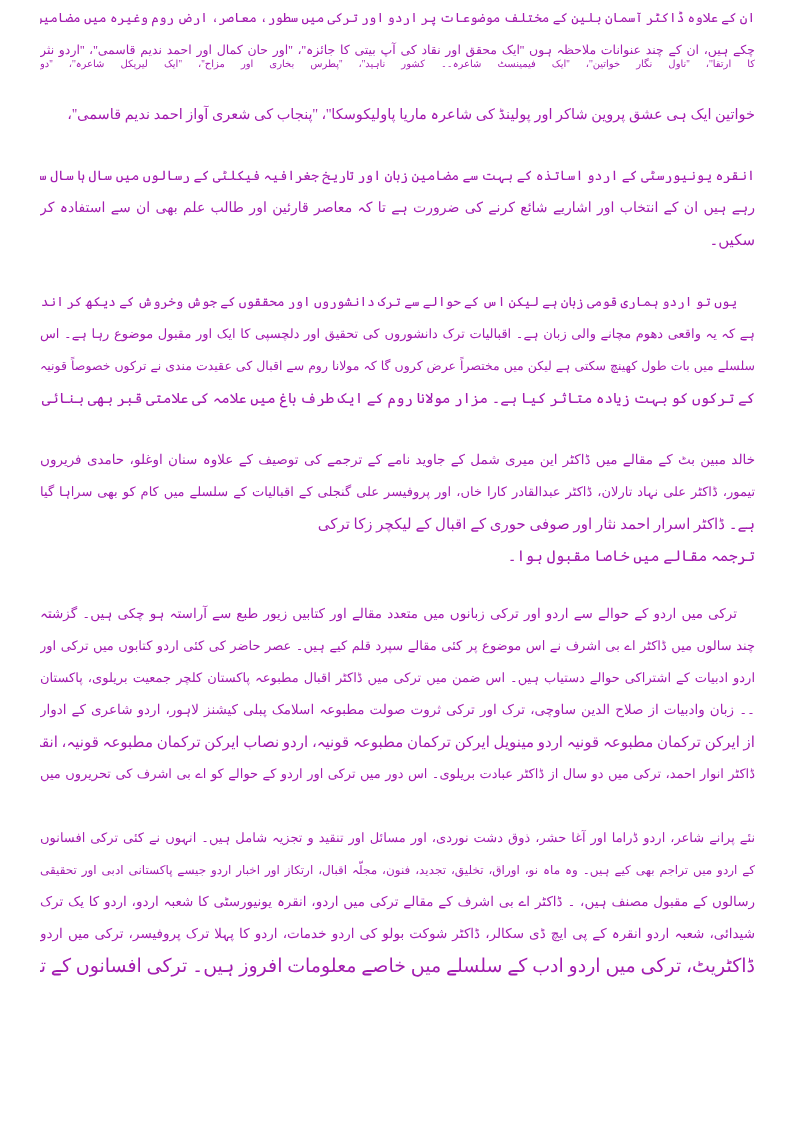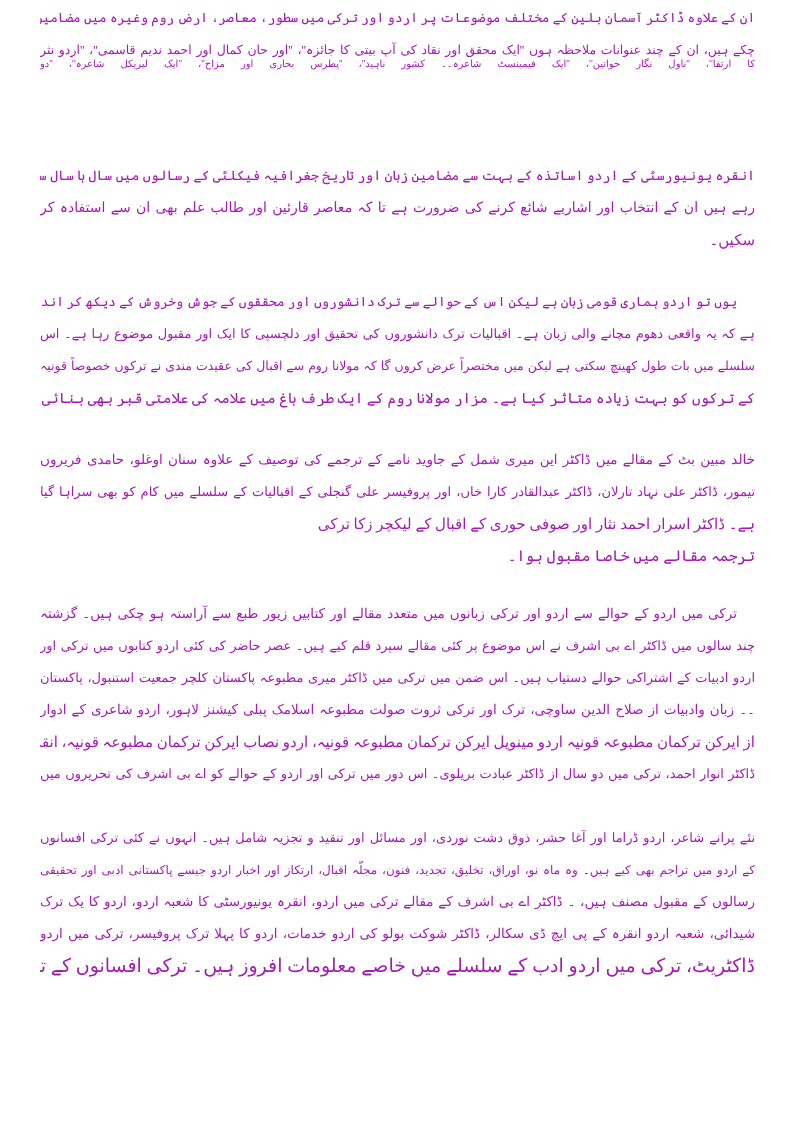--- a/index.html
+++ b/index.html
@@ -19,37 +19,38 @@
   .line.last { text-align-last: right; }
 </style>
 </head>
 <body>
 
 <div class="page">
 
   <div class="line" style="top: 2px; font-size: 13px;">ان کے علاوہ ڈاکٹر آسمان بلین کے مختلف موضوعات پر اردو اور ترکی میں سطور، معاصر، ارض روم وغیرہ میں مضامین شائع ہو</div>
   <div class="line" style="top: 34px; font-size: 12.5px;">چکے ہیں، ان کے چند عنوانات ملاحظہ ہوں ''ایک محقق اور نقاد کی آپ بیتی کا جائزہ''، ''اور حان کمال اور احمد ندیم قاسمی''، ''اردو نثر</div>
   <div class="line" style="top: 48px; font-size: 10px;">کا ارتقا''، ''ناول نگار خواتین''، ''ایک فیمینسٹ شاعرہ۔۔ کشور ناہید''، ''پطرس بخاری اور مزاح''، ''ایک لیریکل شاعرہ''، ''دو</div>
+  <div class="line last" style="top: 98px; font-size: 14.5px;">خواتین ایک ہی عشق پروین شاکر اور پولینڈ کی شاعرہ ماریا پاولیکوسکا''، ''پنجاب کی شعری آواز احمد ندیم قاسمی''،</div>
 
   <div class="line" style="top: 160px; font-size: 13.5px;">انقرہ یونیورسٹی کے اردو اساتذہ کے بہت سے مضامین زبان اور تاریخ جغرافیہ فیکلٹی کے رسالوں میں سال ہا سال سے طبع ہو</div>
   <div class="line" style="top: 192px; font-size: 14px;">رہے ہیں ان کے انتخاب اور اشاریے شائع کرنے کی ضرورت ہے تا کہ معاصر قارئین اور طالب علم بھی ان سے استفادہ کر</div>
   <div class="line last" style="top:224px">سکیں۔</div>
 
   <div class="line last" style="top: 286px; right: 18px; font-size: 13px;">یوں تو اردو ہماری قومی زبان ہے لیکن اس کے حوالے سے ترک دانشوروں اور محققوں کے جوش وخروش کے دیکھ کر اندازہ ہوتا</div>
   <div class="line" style="top: 318px; font-size: 13px;">ہے کہ یہ واقعی دھوم مچانے والی زبان ہے۔ اقبالیات ترک دانشوروں کی تحقیق اور دلچسپی کا ایک اور مقبول موضوع رہا ہے۔ اس</div>
   <div class="line" style="top: 350px; font-size: 12.5px;">سلسلے میں بات طول کھینچ سکتی ہے لیکن میں مختصراً عرض کروں گا کہ مولانا روم سے اقبال کی عقیدت مندی نے ترکوں خصوصاً قونیہ</div>
   <div class="line last" style="top: 382px; font-size: 14.5px;">کے ترکوں کو بہت زیادہ متاثر کیا ہے۔ مزار مولانا روم کے ایک طرف باغ میں علامہ کی علامتی قبر بھی بنائی گئی ہے</div>
   <div class="line" style="top: 444px; font-size: 13.5px;">خالد مبین بٹ کے مقالے میں ڈاکٹر این میری شمل کے جاوید نامے کے ترجمے کی توصیف کے علاوہ سنان اوغلو، حامدی فریروں</div>
   <div class="line" style="top: 476px; font-size: 13px;">تیمور، ڈاکٹر علی نہاد تارلان، ڈاکٹر عبدالقادر کارا خاں، اور پروفیسر علی گنجلی کے اقبالیات کے سلسلے میں کام کو بھی سراہا گیا</div>
   <div class="line last" style="top:508px">ہے۔ ڈاکٹر اسرار احمد نثار اور صوفی حوری کے اقبال کے لیکچر زکا ترکی</div>
   <div class="line last" style="top:540px">ترجمہ مقالے میں خاصا مقبول ہوا۔</div>
 
   <div class="line" style="top: 598px; right: 18px; font-size: 13.5px;">ترکی میں اردو کے حوالے سے اردو اور ترکی زبانوں میں متعدد مقالے اور کتابیں زیور طبع سے آراستہ ہو چکی ہیں۔ گزشتہ</div>
   <div class="line" style="top: 630px; font-size: 13px;">چند سالوں میں ڈاکٹر اے بی اشرف نے اس موضوع پر کئی مقالے سپرد قلم کیے ہیں۔ عصر حاضر کی کئی اردو کتابوں میں ترکی اور</div>
-  <div class="line" style="top: 662px; font-size: 13px;">اردو ادبیات کے اشتراکی حوالے دستیاب ہیں۔ اس ضمن میں ترکی میں ڈاکٹر میری مطبوعہ پاکستان کلچر جمعیت استنبول، پاکستان</div>
+  <div class="line" style="top: 662px; font-size: 13px;">اردو ادبیات کے اشتراکی حوالے دستیاب ہیں۔ اس ضمن میں ترکی میں ڈاکٹر اقبال مطبوعہ پاکستان کلچر جمعیت بریلوی، پاکستان</div>
   <div class="line" style="top: 694px; font-size: 13.5px;">۔۔ زبان وادبیات از صلاح الدین ساوچی، ترک اور ترکی ثروت صولت مطبوعہ اسلامک پبلی کیشنز لاہور، اردو شاعری کے ادوار</div>
   <div class="line" style="top: 726px; font-size: 15px;">از ایرکن ترکمان مطبوعہ قونیہ اردو مینویل ایرکن ترکمان مطبوعہ قونیہ، اردو نصاب ایرکن ترکمان مطبوعہ قونیہ، انقرہ اردو سیمینار مرتبہ</div>
   <div class="line" style="top: 758px; font-size: 13px;">ڈاکٹر انوار احمد، ترکی میں دو سال از ڈاکٹر عبادت بریلوی۔ اس دور میں ترکی اور اردو کے حوالے کو اے بی اشرف کی تحریروں میں</div>
   <div class="line" style="top: 822px; font-size: 13px;">نئے پرانے شاعر، اردو ڈراما اور آغا حشر، ذوق دشت نوردی، اور مسائل اور تنقید و تجزیہ شامل ہیں۔ انہوں نے کئی ترکی افسانوں</div>
   <div class="line" style="top: 854px; font-size: 12px;">کے اردو میں تراجم بھی کیے ہیں۔ وہ ماہ نو، اوراق، تخلیق، تجدید، فنون، مجلّہ اقبال، ارتکاز اور اخبار اردو جیسے پاکستانی ادبی اور تحقیقی</div>
   <div class="line" style="top: 886px; font-size: 13.5px;">رسالوں کے مقبول مصنف ہیں، ۔ ڈاکٹر اے بی اشرف کے مقالے ترکی میں اردو، انقرہ یونیورسٹی کا شعبہ اردو، اردو کا یک ترک</div>
   <div class="line" style="top: 918px; font-size: 13.5px;">شیدائی، شعبہ اردو انقرہ کے پی ایچ ڈی سکالر، ڈاکٹر شوکت بولو کی اردو خدمات، اردو کا پہلا ترک پروفیسر، ترکی میں اردو</div>
   <div class="line" style="top: 950px; font-size: 19px;">ڈاکٹریٹ، ترکی میں اردو ادب کے سلسلے میں خاصے معلومات افروز ہیں۔ ترکی افسانوں کے تراجم اور شاعروں اور مصنفوں کے</div>
 </div>
 

